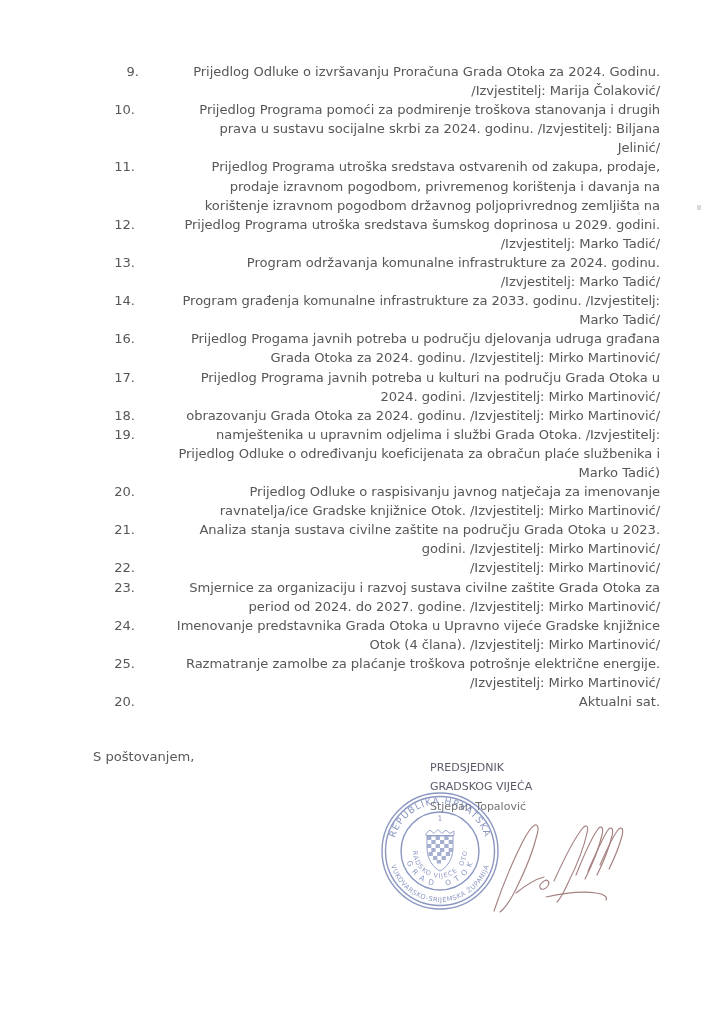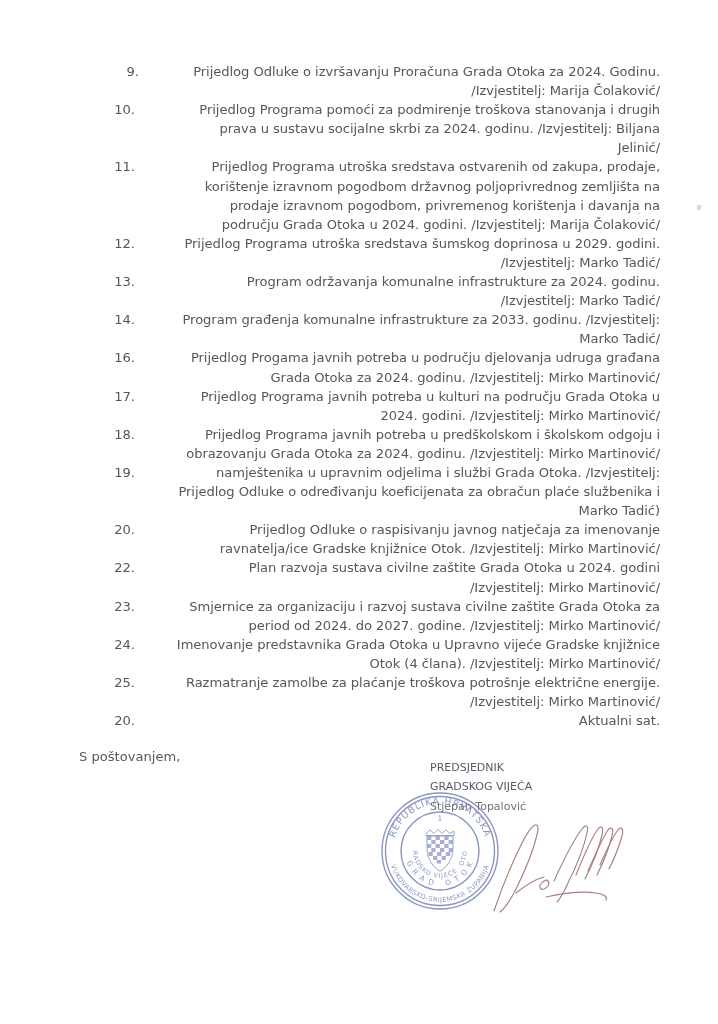--- a/index.html
+++ b/index.html
@@ -45,21 +45,21 @@
     flex: 1 1 auto;
     text-align: right;
   }
   .item-text .cont {
     display: block;
   }
 
   
   .closing {
     position: absolute;
-    left: 79px;
+    left: 93px;
     top: 747px;
     font-size: 13.1px;
     line-height: 19px;
     color: #595959;
   }
 
   
   .sig-block {
     position: absolute;
     left: 430px;
@@ -126,23 +126,22 @@
         <span class="item-text">
           <span class="cont">Prijedlog Programa pomoći za podmirenje troškova stanovanja i drugih</span>
           <span class="cont">prava u sustavu socijalne skrbi za 2024. godinu. /Izvjestitelj: Biljana</span>
           <span class="cont">Jelinić/</span>
         </span>
       </div>
       <div class="agenda-item">
         <span class="item-num">11.</span>
         <span class="item-text">
           <span class="cont">Prijedlog Programa utroška sredstava ostvarenih od zakupa, prodaje,</span>
+          <span class="cont">prodaje izravnom pogodbom, privremenog korištenja i davanja na</span>
           <span class="cont">korištenje izravnom pogodbom državnog poljoprivrednog zemljišta na</span>
-          <span class="cont">prodaje izravnom pogodbom, privremenog korištenja i davanja na</span>
-          <span class="cont">području Grada Otoka u 2024. godini. /Izvjestitelj: Marija Čolaković/</span>
         </span>
       </div>
       <div class="agenda-item">
         <span class="item-num">12.</span>
         <span class="item-text">
           <span class="cont">Prijedlog Programa utroška sredstava šumskog doprinosa u 2029. godini.</span>
           <span class="cont">/Izvjestitelj: Marko Tadić/</span>
         </span>
       </div>
       <div class="agenda-item">
@@ -169,43 +168,48 @@
       <div class="agenda-item">
         <span class="item-num">17.</span>
         <span class="item-text">
           <span class="cont">Prijedlog Programa javnih potreba u kulturi na području Grada Otoka u</span>
           <span class="cont">2024. godini. /Izvjestitelj: Mirko Martinović/</span>
         </span>
       </div>
       <div class="agenda-item">
         <span class="item-num">18.</span>
         <span class="item-text">
-          <span class="cont">Prijedlog Programa javnih potreba u predškolskom i školskom odgoju i</span>
           <span class="cont">obrazovanju Grada Otoka za 2024. godinu. /Izvjestitelj: Mirko Martinović/</span>
         </span>
       </div>
       <div class="agenda-item">
         <span class="item-num">19.</span>
         <span class="item-text">
           <span class="cont">namještenika u upravnim odjelima i službi Grada Otoka. /Izvjestitelj:</span>
           <span class="cont">Prijedlog Odluke o određivanju koeficijenata za obračun plaće službenika i</span>
           <span class="cont">Marko Tadić)</span>
         </span>
       </div>
       <div class="agenda-item">
         <span class="item-num">20.</span>
         <span class="item-text">
           <span class="cont">Prijedlog Odluke o raspisivanju javnog natječaja za imenovanje</span>
           <span class="cont">ravnatelja/ice Gradske knjižnice Otok. /Izvjestitelj: Mirko Martinović/</span>
         </span>
       </div>
       <div class="agenda-item">
+        <span class="item-num">21.</span>
+        <span class="item-text">
+          <span class="cont">Analiza stanja sustava civilne zaštite na području Grada Otoka u 2023.</span>
+          <span class="cont">godini. /Izvjestitelj: Mirko Martinović/</span>
+        </span>
+      </div>
+      <div class="agenda-item">
         <span class="item-num">22.</span>
         <span class="item-text">
-          <span class="cont">Plan razvoja sustava civilne zaštite Grada Otoka u 2024. godini</span>
           <span class="cont">/Izvjestitelj: Mirko Martinović/</span>
         </span>
       </div>
       <div class="agenda-item">
         <span class="item-num">23.</span>
         <span class="item-text">
           <span class="cont">Smjernice za organizaciju i razvoj sustava civilne zaštite Grada Otoka za</span>
           <span class="cont">period od 2024. do 2027. godine. /Izvjestitelj: Mirko Martinović/</span>
         </span>
       </div>

